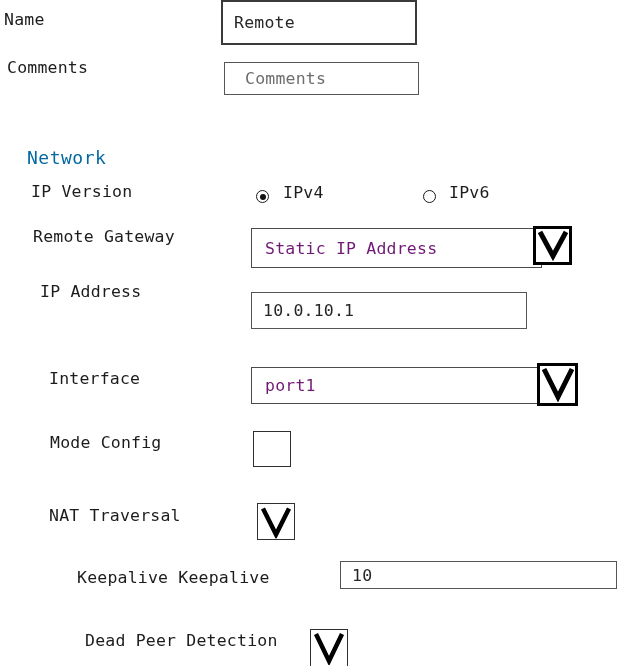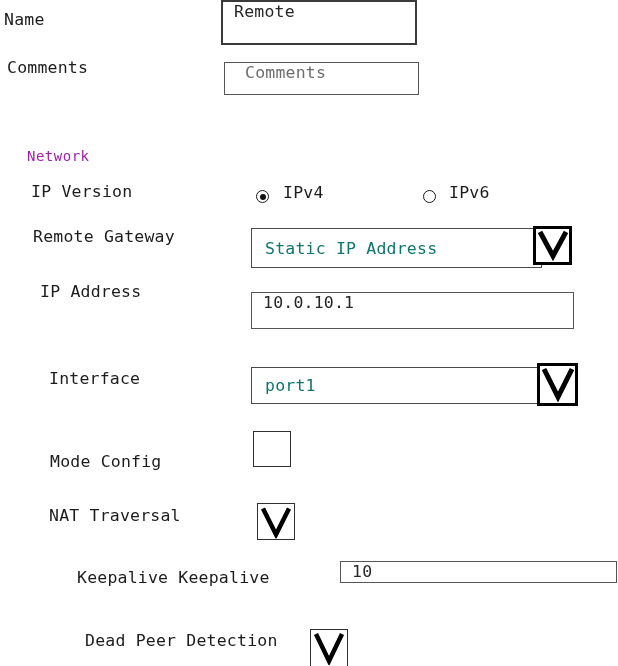--- a/index.html
+++ b/index.html
@@ -23,35 +23,35 @@
   .label {
     position: absolute;
     font-size: 16.5px;
     line-height: 1;
     letter-spacing: 0.2px;
     white-space: nowrap;
     color: #1c1c1c;
   }
   .section-header {
     position: absolute;
-    font-size: 14px;
+    font-size: 18px;
     line-height: 1;
     letter-spacing: 0.5px;
     white-space: nowrap;
-    color: #a21caf;
+    color: #0369a1;
   }
 
   
   .textbox {
     position: absolute;
     box-sizing: border-box;
     background: #ffffff;
     border: 2px solid #3a3a3a;
     display: flex;
-    align-items: flex-start;
+    align-items: center;
     font-size: 16.5px;
     color: #262626;
     padding-left: 11px;
     letter-spacing: 0.2px;
     white-space: nowrap;
     overflow: hidden;
   }
   .textbox.thin {
     border: 1.6px solid #555;
   }
@@ -61,21 +61,21 @@
 
   
   .dropdown {
     position: absolute;
     box-sizing: border-box;
     background: #ffffff;
     border: 1.6px solid #4a4a4a;
     display: flex;
     align-items: center;
     font-size: 16.5px;
-    color: #0f766e;
+    color: #701a75;
     padding-left: 13px;
     letter-spacing: 0.2px;
     white-space: nowrap;
   }
   .dd-arrow {
     position: absolute;
     box-sizing: border-box;
     background: #ffffff;
     border: 3.5px solid #000000;
     display: flex;
@@ -164,50 +164,50 @@
     <span>Static IP Address</span>
   </div>
   <div class="dd-arrow" style="left:533px; top:226px; width:39px; height:39px;">
     <svg width="30" height="32" viewBox="0 0 30 32" aria-hidden="true">
       <path d="M2 3 L15 27 L28 3" fill="none" stroke="#000000" stroke-width="5" stroke-linecap="butt" stroke-linejoin="miter"></path>
     </svg>
   </div>
 
   <div class="label" style="left:40px; top:284px;">IP Address</div>
 
-  <div class="textbox thin" style="left:251px; top:292px; width:323px; height:37px;">
+  <div class="textbox thin" style="left:251px; top:292px; width:276px; height:37px;">
     <span title="IP Address">10.0.10.1</span>
   </div>
 
   <div class="label" style="left:49px; top:371px;">Interface</div>
 
   <div class="dropdown" style="left:251px; top:367px; width:325px; height:37px;">
     <span>port1</span>
   </div>
   <div class="dd-arrow" style="left:537px; top:363px; width:41px; height:43px;">
     <svg width="32" height="36" viewBox="0 0 32 36" aria-hidden="true">
       <path d="M2 3 L16 31 L30 3" fill="none" stroke="#000000" stroke-width="5" stroke-linecap="butt" stroke-linejoin="miter"></path>
     </svg>
   </div>
 
-  <div class="label" style="left:50px; top:454px;">Mode Config</div>
+  <div class="label" style="left:50px; top:435px;">Mode Config</div>
 
   <div class="checkbox" style="left:253px; top:431px; width:38px; height:36px;"></div>
 
   <div class="label" style="left:49px; top:508px;">NAT Traversal</div>
 
   <div class="checkbox" style="left:257px; top:503px; width:38px; height:37px;">
     <svg width="32" height="33" viewBox="0 0 32 33" aria-hidden="true">
       <path d="M3 3 L16 29 L29 3" fill="none" stroke="#000000" stroke-width="4.5" stroke-linecap="butt" stroke-linejoin="miter"></path>
     </svg>
   </div>
 
   <div class="label" style="left:77px; top:570px;">Keepalive Keepalive</div>
 
-  <div class="textbox thin" style="left:340px; top:561px; width:277px; height:22px;">
+  <div class="textbox thin" style="left:340px; top:561px; width:277px; height:28px;">
     <span title="Keepalive Frequency">10</span>
   </div>
 
   <div class="label" style="left:57px; top:633px;margin-left:28px;">Dead Peer Detection</div>
 
   <div class="checkbox" style="left:310px; top:629px; width:38px; height:38px;">
     <svg width="32" height="34" viewBox="0 0 32 34" aria-hidden="true">
       <path d="M3 3 L16 30 L29 3" fill="none" stroke="#000000" stroke-width="4.5" stroke-linecap="butt" stroke-linejoin="miter"></path>
     </svg>
   </div>

